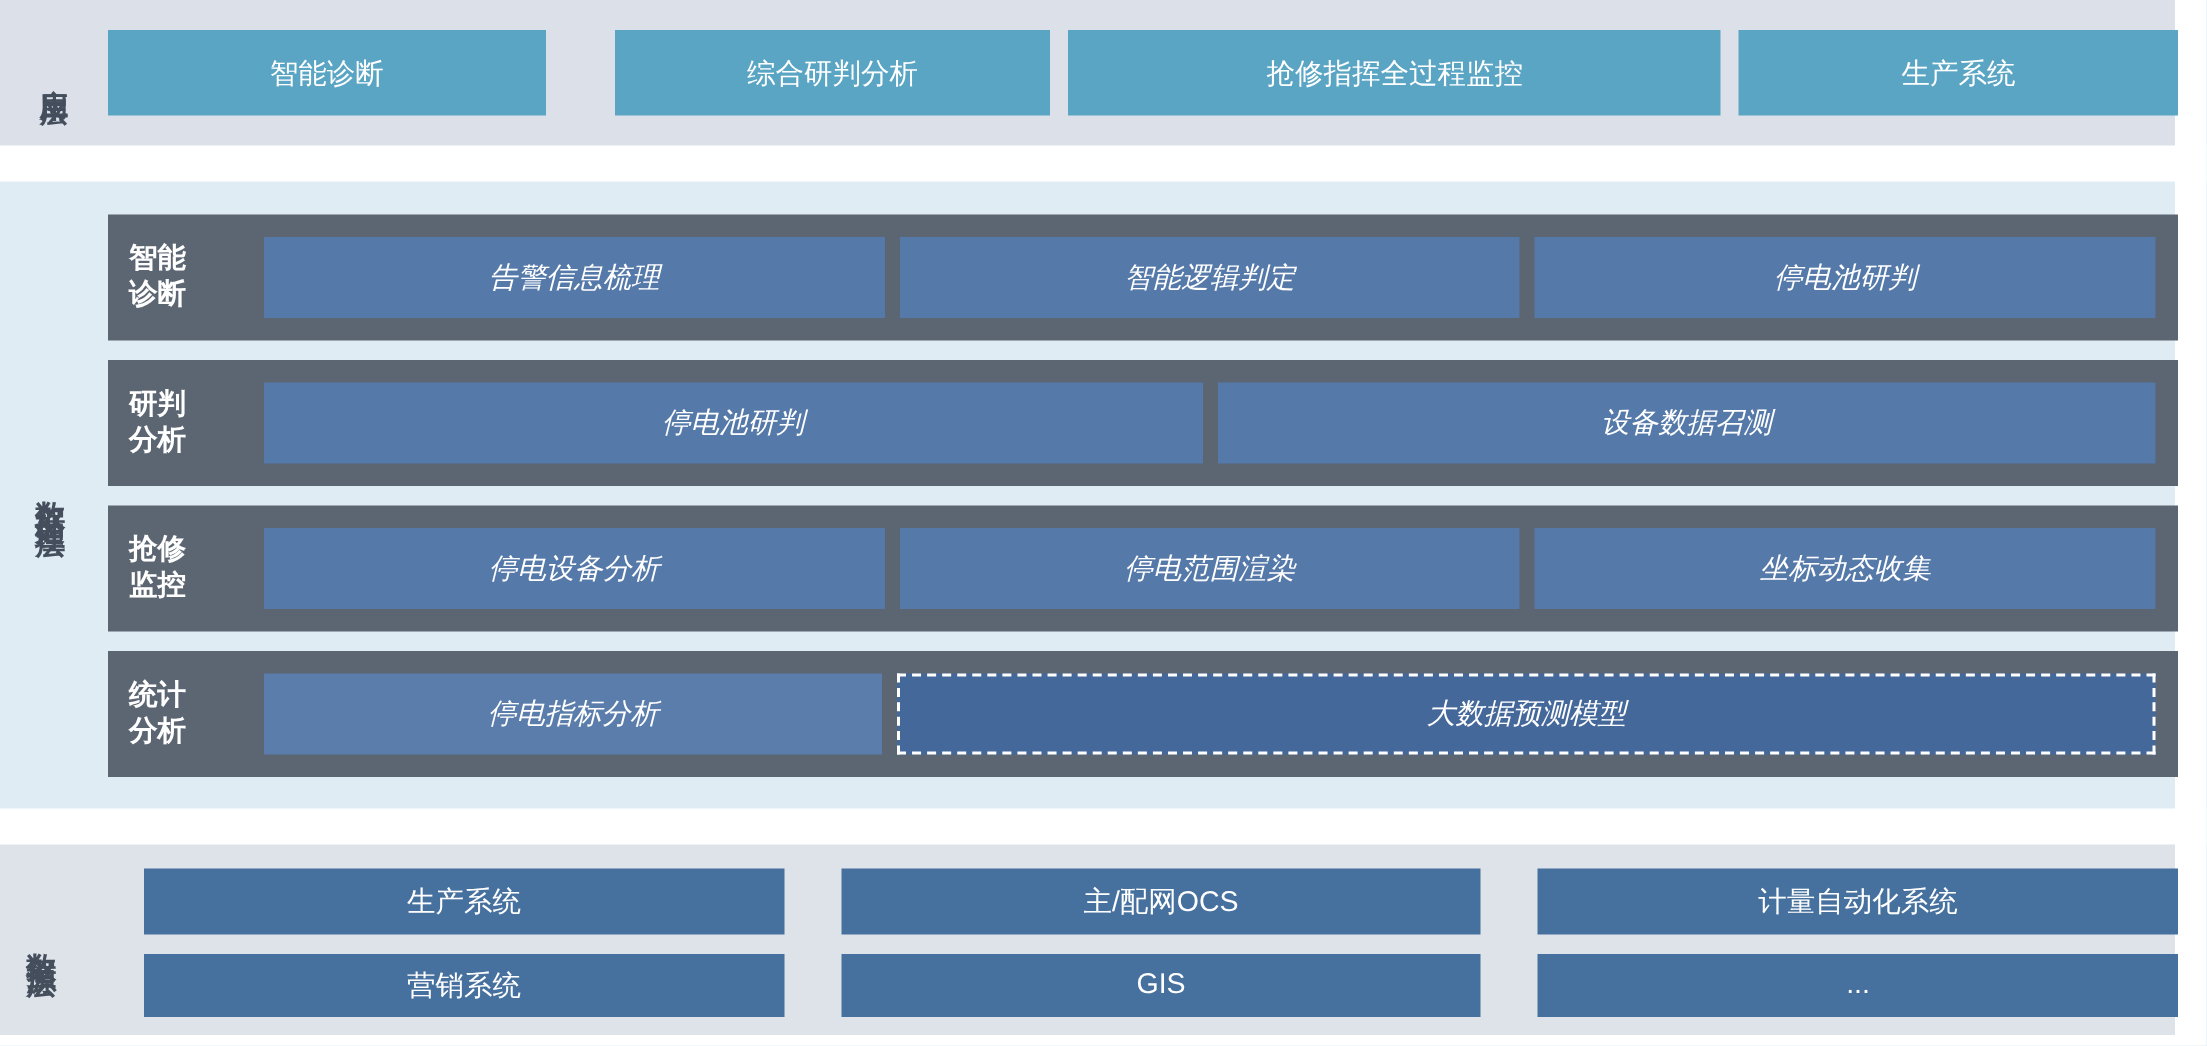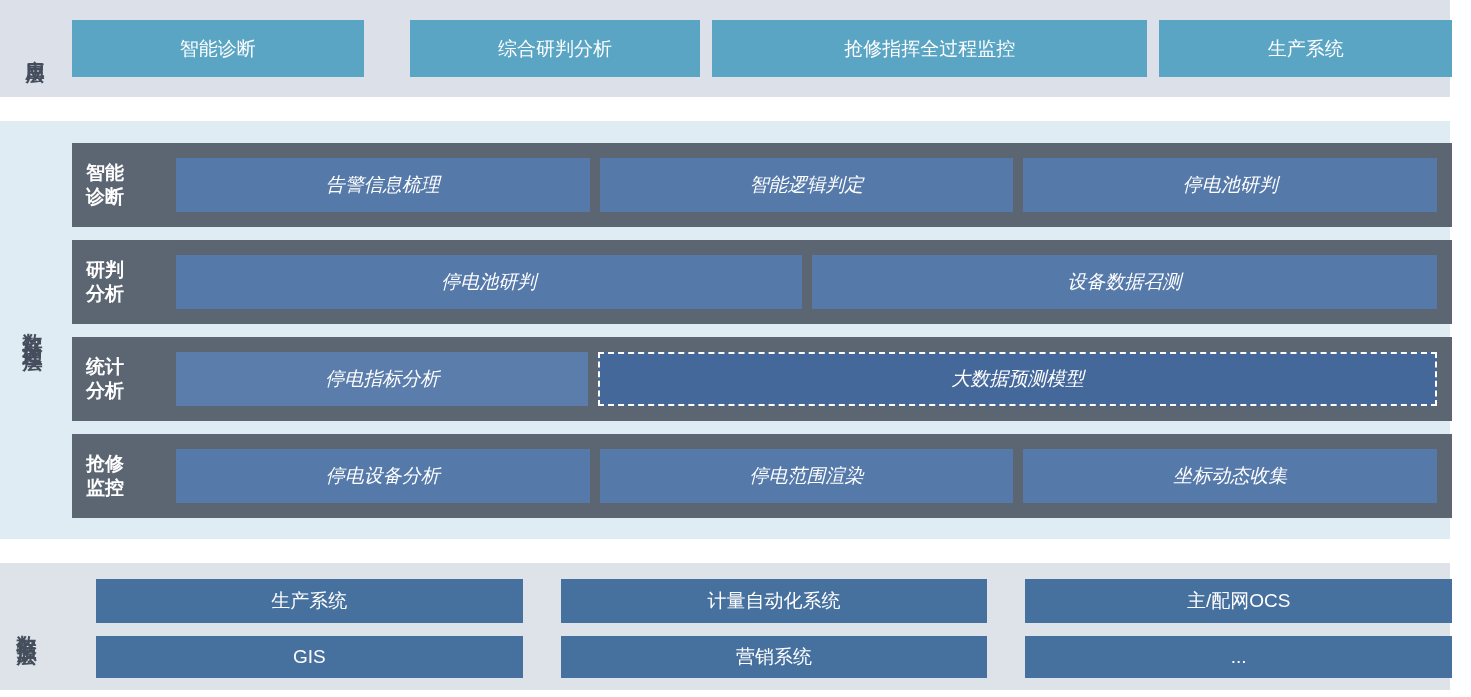--- a/index.html
+++ b/index.html
@@ -111,53 +111,53 @@
           <span class="row-label-text">研判分析</span>
         </div>
         <div class="row-items">
           <div class="item">停电池研判</div>
           <div class="item">设备数据召测</div>
         </div>
       </div>
 
       <div class="proc-row">
         <div class="row-label">
-          <span class="row-label-text">统计分析</span>
-        </div>
-        <div class="row-items">
-          <div class="item row4-solid">停电指标分析</div>
-          <div class="item dashed">大数据预测模型</div>
-        </div>
-      </div>
-
-      <div class="proc-row">
-        <div class="row-label">
           <span class="row-label-text">抢修监控</span>
         </div>
         <div class="row-items">
           <div class="item">停电设备分析</div>
           <div class="item">停电范围渲染</div>
           <div class="item">坐标动态收集</div>
+        </div>
+      </div>
+
+      <div class="proc-row">
+        <div class="row-label">
+          <span class="row-label-text">统计分析</span>
+        </div>
+        <div class="row-items">
+          <div class="item row4-solid">停电指标分析</div>
+          <div class="item dashed">大数据预测模型</div>
         </div>
       </div>
 
     </div>
   </section>
 
   <div class="gap"></div>
 
   <section class="band band-src">
     <div class="v-label">数据源层</div>
     <div class="src-grid">
       <div class="src-row src-row-1">
         <div class="src-item">生产系统</div>
+        <div class="src-item">主/配网OCS</div>
         <div class="src-item">计量自动化系统</div>
-        <div class="src-item">主/配网OCS</div>
       </div>
       <div class="src-row src-row-2">
+        <div class="src-item">营销系统</div>
         <div class="src-item">GIS</div>
-        <div class="src-item">营销系统</div>
         <div class="src-item">...</div>
       </div>
     </div>
   </section>
 
 </div>
 
 </body></html>

